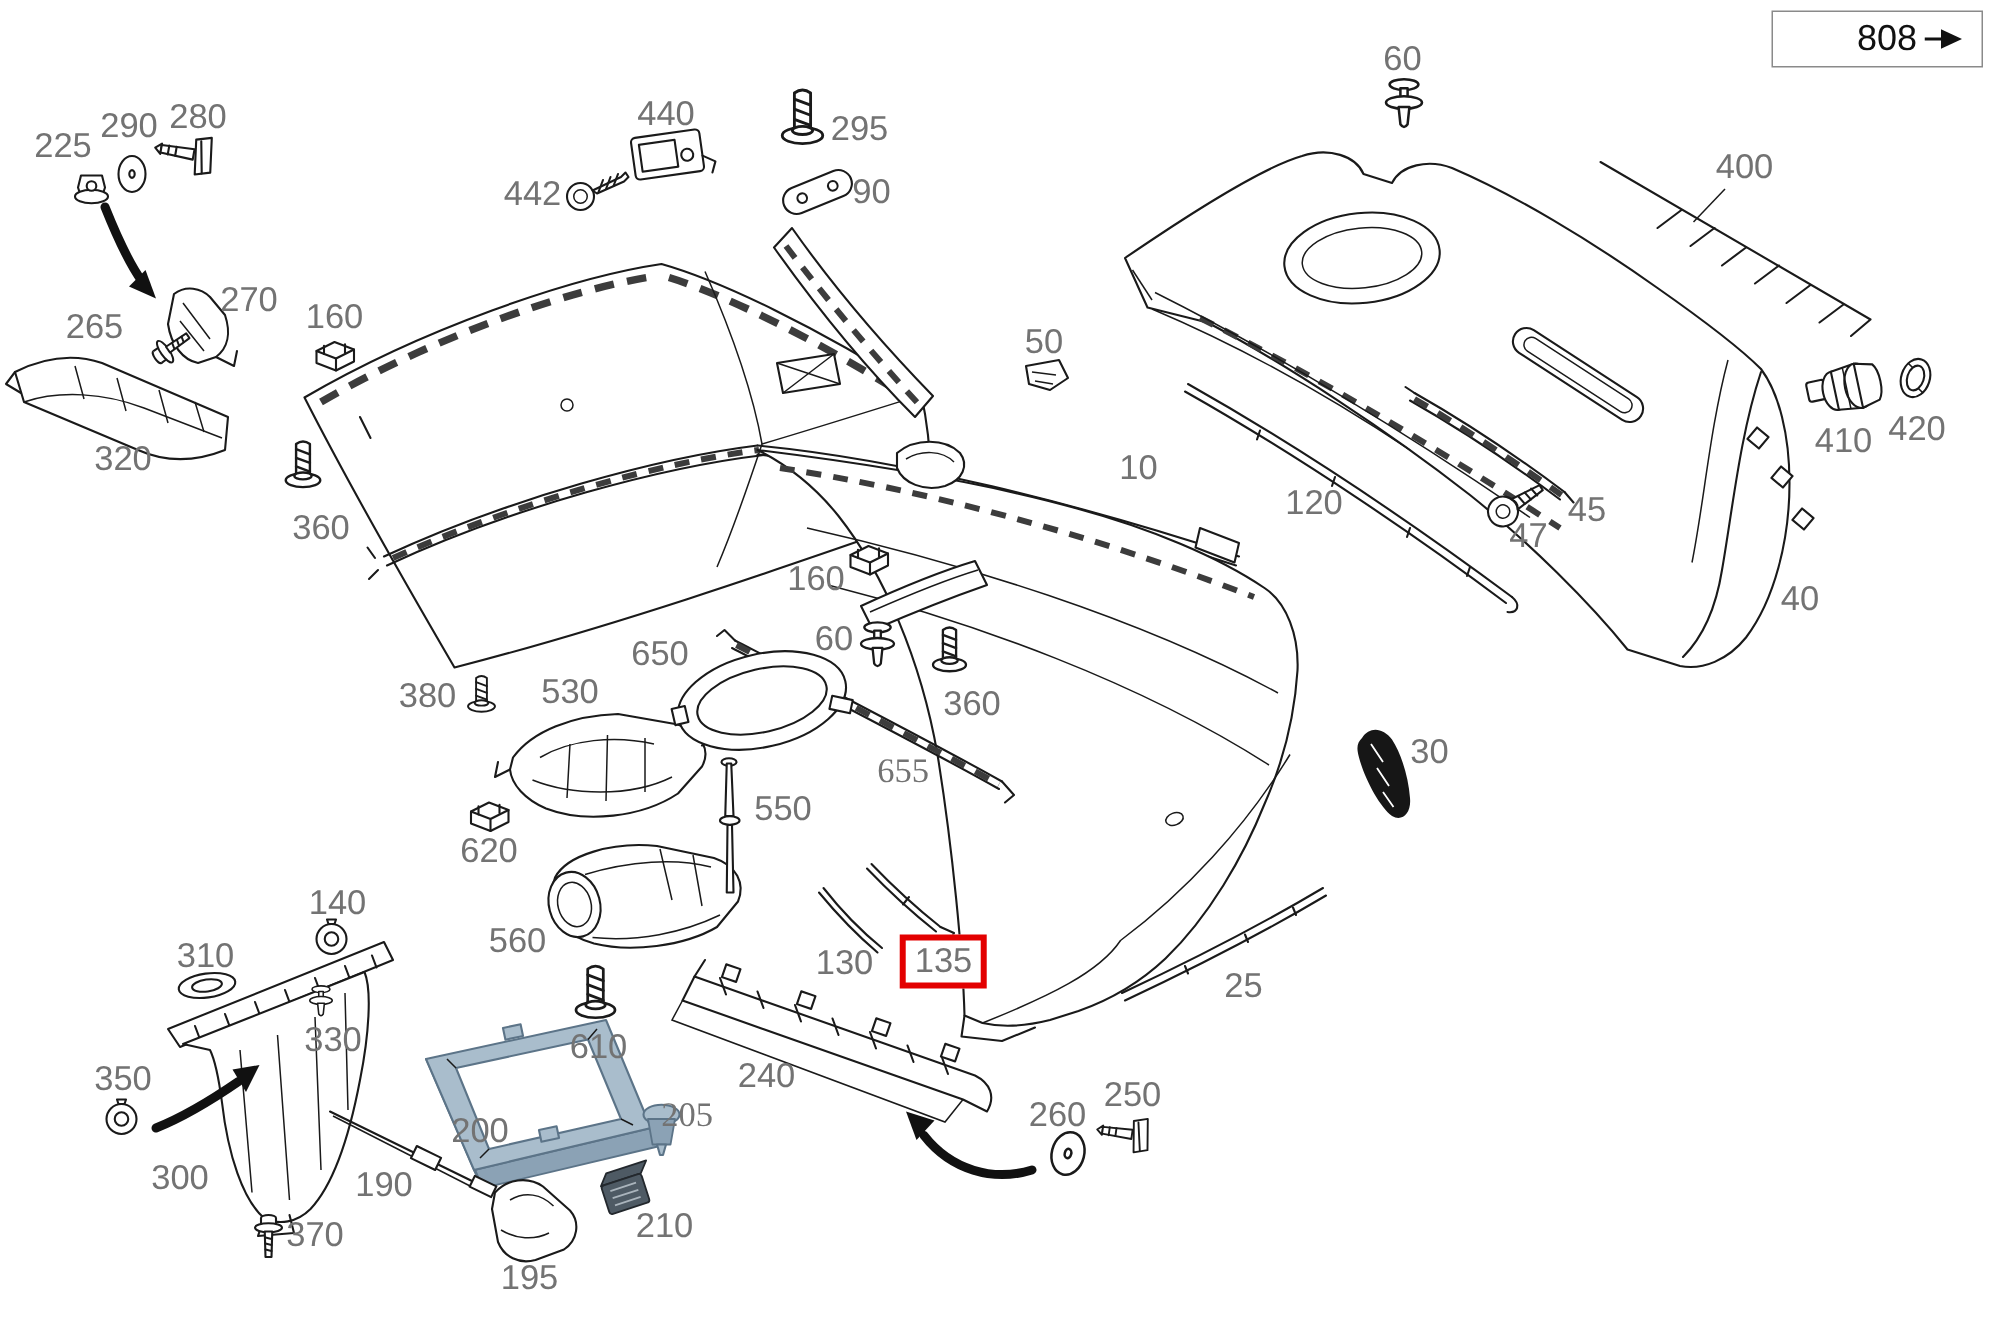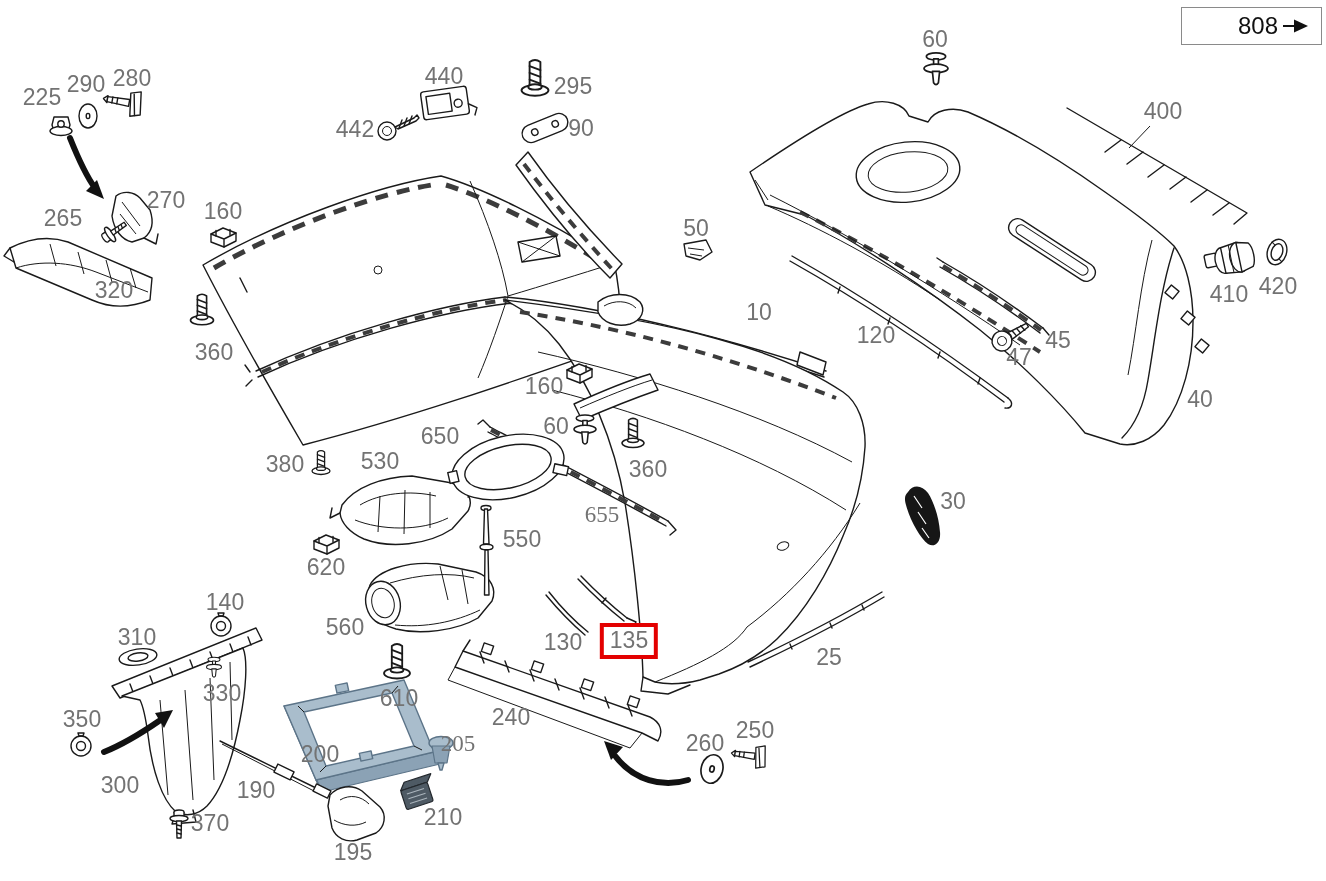--- a/index.html
+++ b/index.html
@@ -391,21 +391,21 @@
       <div class="callout" style="left: 132px; top: 78px;">280</div>
       <div class="callout" style="left: 444px; top: 76px;">440</div>
       <div class="callout" style="left: 355px; top: 129px;">442</div>
       <div class="callout" style="left: 573px; top: 86px;">295</div>
       <div class="callout" style="left: 581px; top: 128px;">90</div>
       <div class="callout" style="left: 1163px; top: 111px;">400</div>
       <div class="callout" style="left: 63px; top: 218px;">265</div>
       <div class="callout" style="left: 166px; top: 200px;">270</div>
       <div class="callout" style="left: 223px; top: 211px;">160</div>
       <div class="callout" style="left: 696px; top: 228px;">50</div>
-      <div class="callout" style="left: 82px; top: 290px; margin-left: 32px;">320</div>
+      <div class="callout" style="left: 82px; top: 306px;">320</div>
       <div class="callout" style="left: 214px; top: 352px;">360</div>
       <div class="callout" style="left: 759px; top: 312px;">10</div>
       <div class="callout" style="left: 876px; top: 335px;">120</div>
       <div class="callout" style="left: 1058px; top: 340px;">45</div>
       <div class="callout" style="left: 1019px; top: 357px;">47</div>
       <div class="callout" style="left: 1200px; top: 399px;">40</div>
       <div class="callout" style="left: 1229px; top: 294px;">410</div>
       <div class="callout" style="left: 1278px; top: 286px;">420</div>
       <div class="callout" style="left: 544px; top: 386px;">160</div>
       <div class="callout" style="left: 556px; top: 426px;">60</div>

